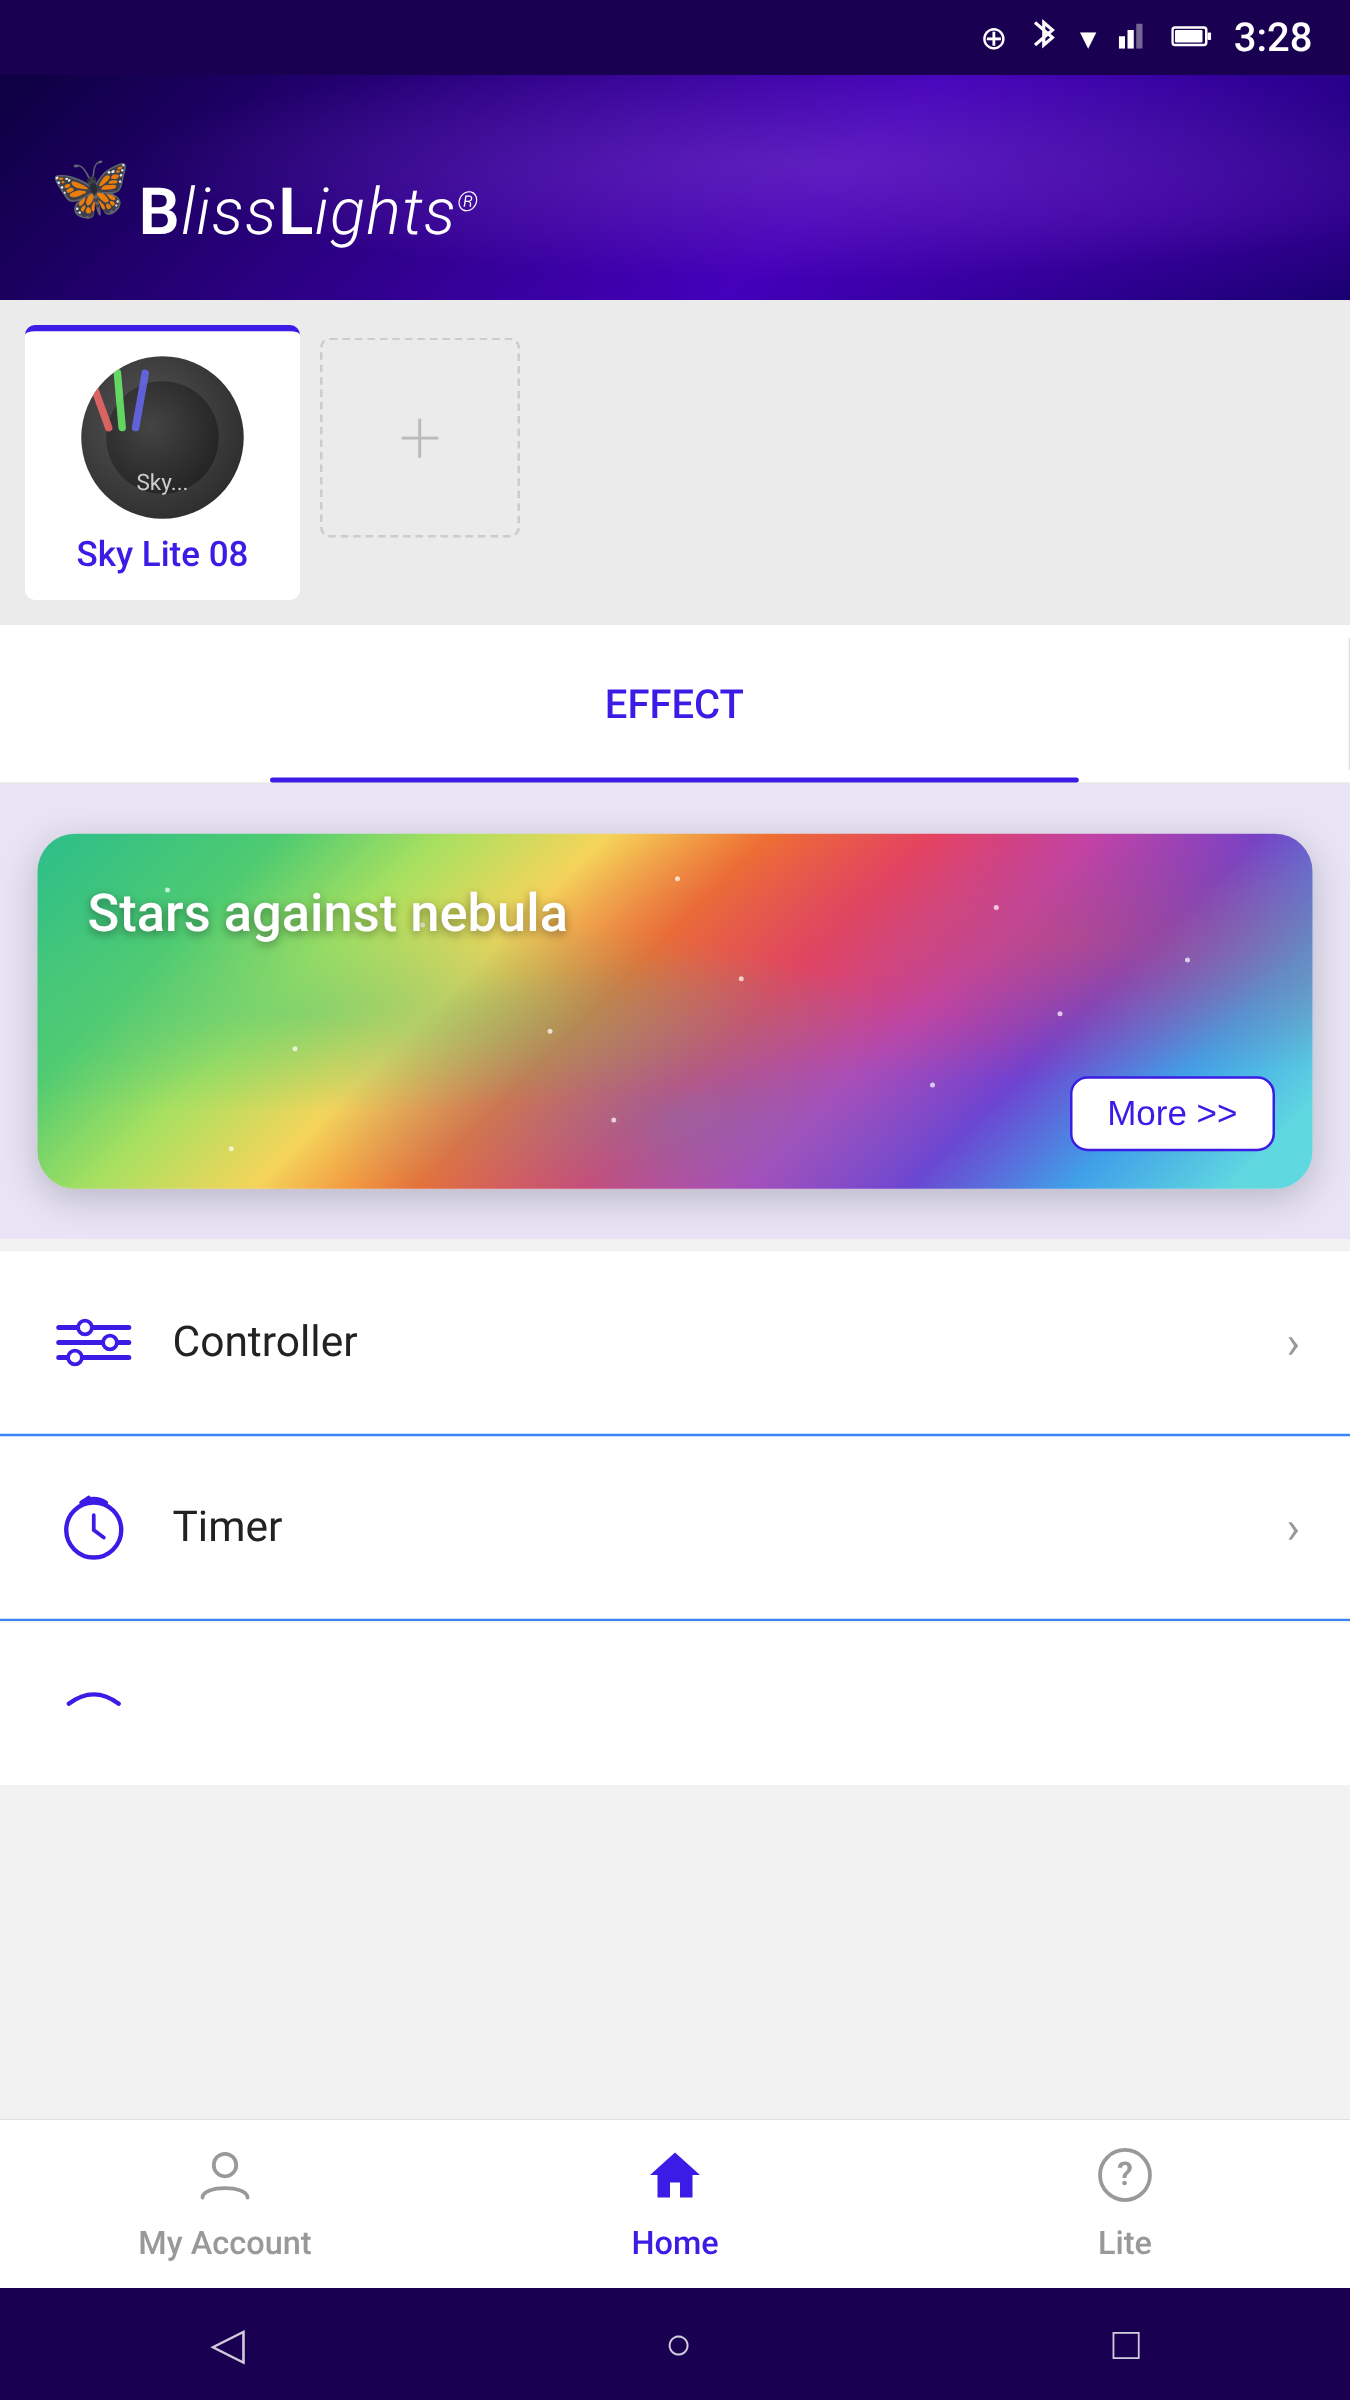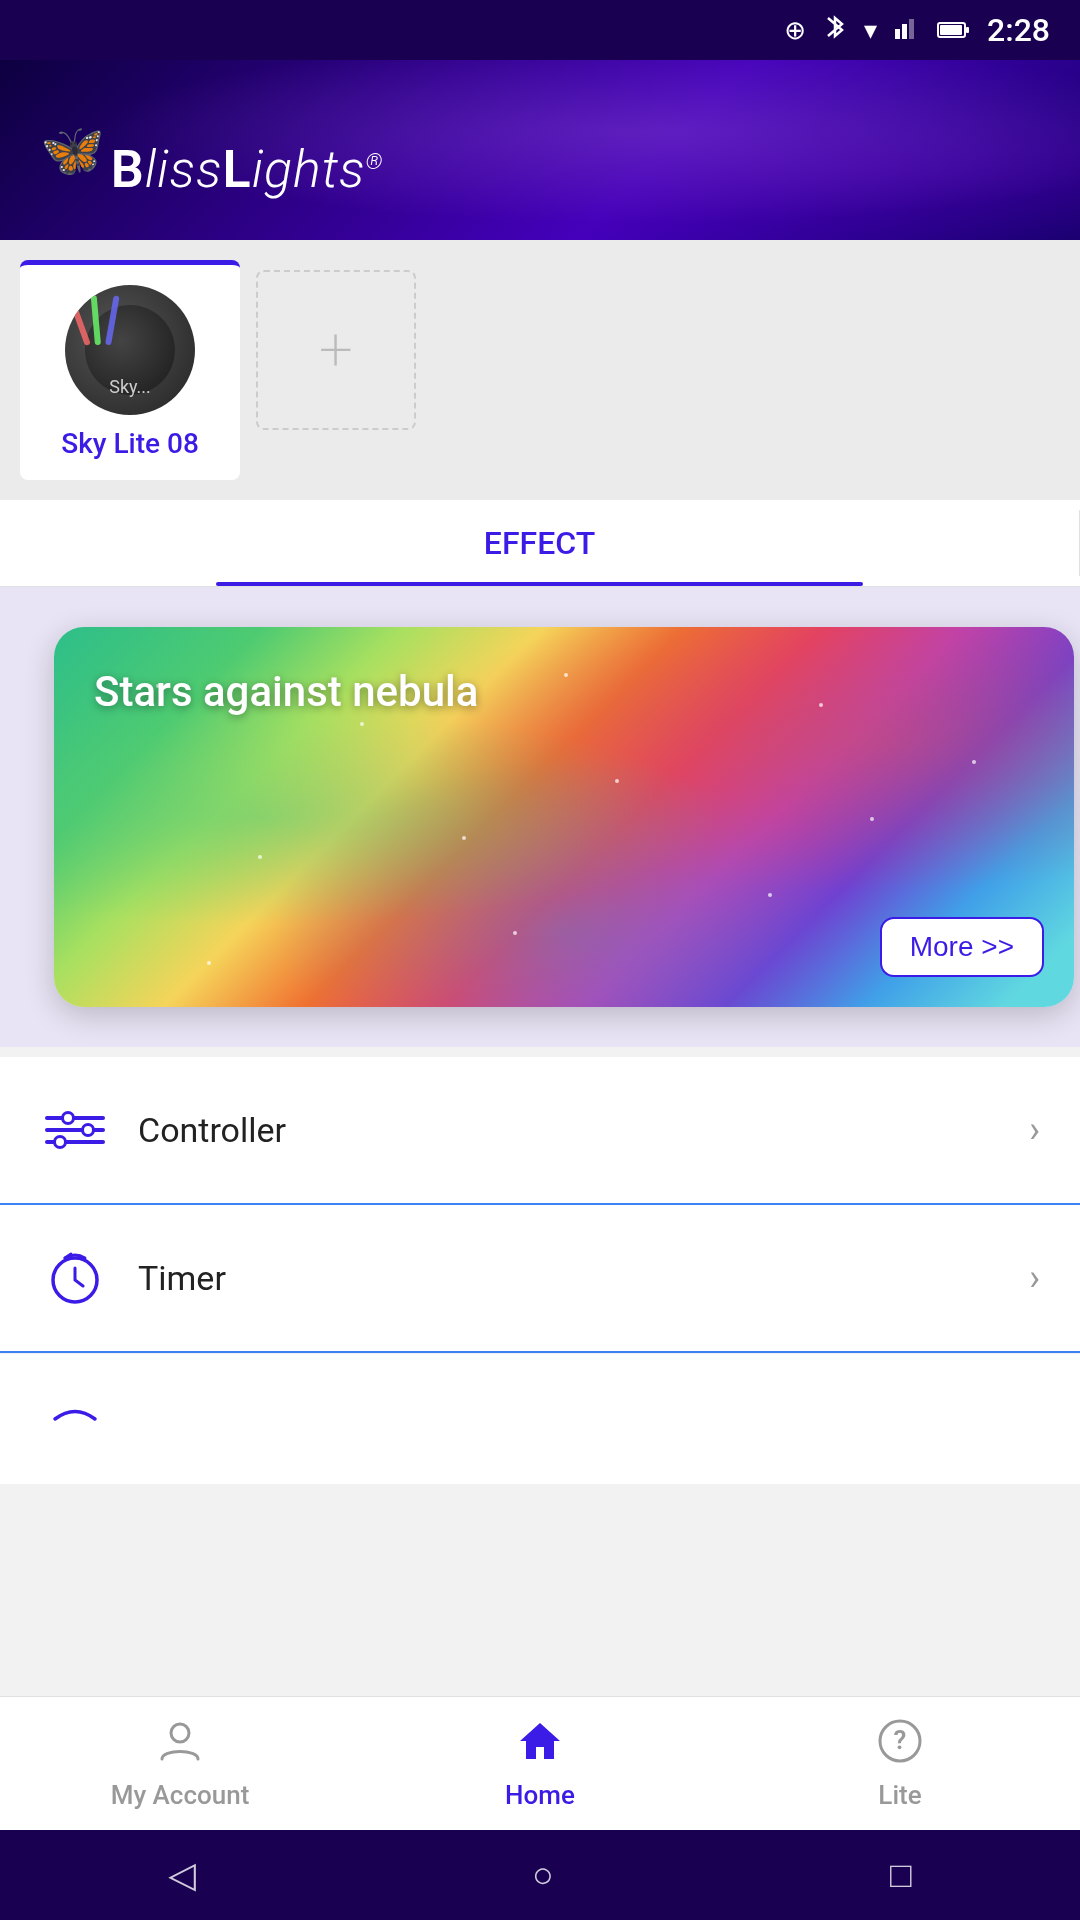--- a/index.html
+++ b/index.html
@@ -170,21 +170,21 @@
     
     .tabs {
       display: flex;
       width: 100%;
       background: white;
       border-bottom: 1px solid #e0e0e0;
     }
     .tab {
       flex: 1;
       text-align: center;
-      padding: 24px 0;
+      padding: 44px 0;
       font-size: 32px;
       font-weight: 500;
       cursor: pointer;
       position: relative;
       color: #888;
     }
     .tab.active {
       color: #3b1be6;
     }
     .tab.active::after {
@@ -206,24 +206,23 @@
     
     .effect-section {
       background: #e8e4f5;
       padding: 40px 30px;
     }
     .effect-card {
       width: 100%;
       border-radius: 30px;
       overflow: hidden;
       position: relative;
-      height: 380px;
+      height: 284px;
       background: linear-gradient(135deg, #2dbe8a 0%, #4ecb71 15%, #a8e060 25%, #f5d45a 35%, #f07030 45%, #e84060 55%, #c040b0 65%, #7040d0 75%, #40a0e8 85%, #60d8e0 95%);
       box-shadow: 0 8px 30px rgba(0,0,0,0.2);
-      margin-left: 24px;
     }
     .effect-card-overlay {
       position: absolute;
       inset: 0;
       background:
         radial-gradient(ellipse at 20% 50%, rgba(80,200,120,0.5) 0%, transparent 40%),
         radial-gradient(ellipse at 80% 30%, rgba(200,80,100,0.5) 0%, transparent 40%),
         radial-gradient(ellipse at 50% 80%, rgba(60,140,220,0.4) 0%, transparent 40%);
     }
     
@@ -412,21 +411,21 @@
         <rect x="14" y="4" width="5" height="20" opacity="0.4"></rect>
       </svg>
     </span>
     <span class="status-icon">
       <svg width="32" height="18" viewBox="0 0 32 18" fill="none">
         <rect x="1" y="2" width="27" height="14" rx="2" stroke="white" stroke-width="2"></rect>
         <rect x="3" y="4" width="22" height="10" rx="1" fill="white"></rect>
         <rect x="29" y="6" width="3" height="6" rx="1" fill="white"></rect>
       </svg>
     </span>
-    <span class="status-time">2:28</span>
+    <span class="status-time">3:28</span>
   </div>
 </div>
 
 <div class="header-banner">
   <div class="logo-text">
     <span class="logo-butterfly">🦋</span>
     <span class="logo-name"><span>B</span>liss<span>L</span>ights<sup style="font-size:22px;vertical-align:super;color:white;">®</sup></span>
   </div>
 </div>
 

